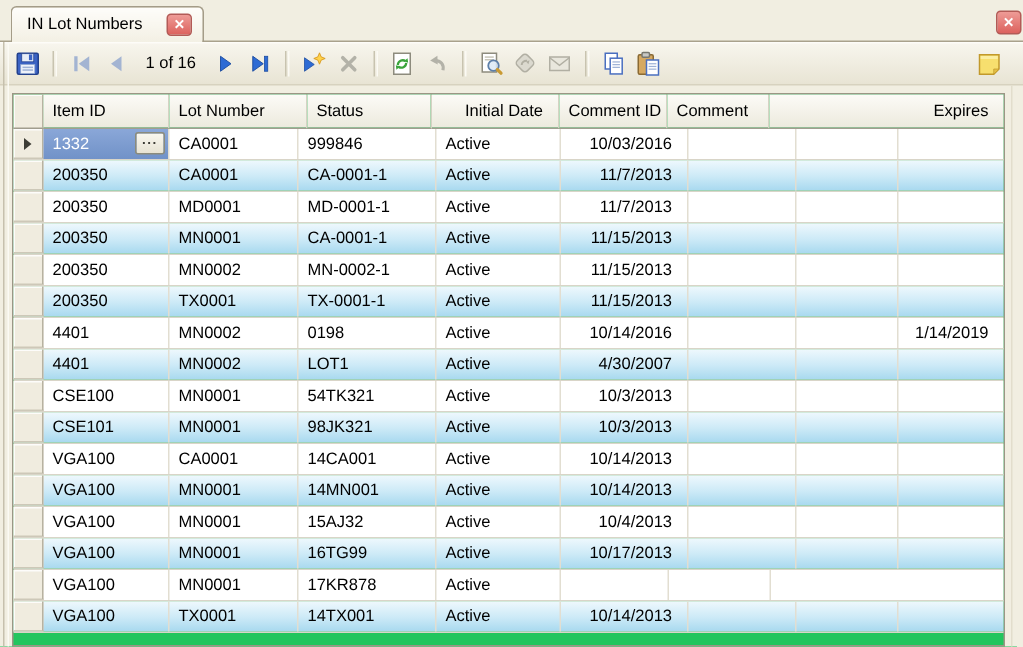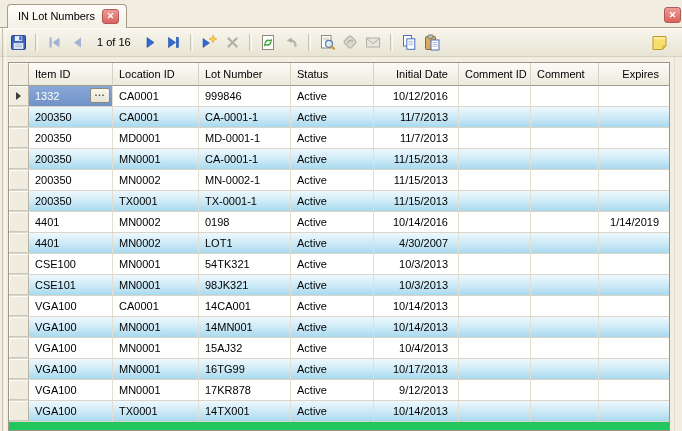--- a/index.html
+++ b/index.html
@@ -7,21 +7,21 @@
     width:682px;height:431px;position:relative;overflow:hidden;
     background:#f1eee1;
     font-family:"Liberation Sans","DejaVu Sans",sans-serif;
     font-size:11px;color:#000;
     -webkit-font-smoothing:antialiased;
   }
   
   .tabstrip{position:absolute;left:0;top:0;width:682px;height:28px;background:#f1eee1;border-bottom:1px solid #a9a18c;box-sizing:border-box;}
   .tab{position:absolute;left:7px;top:4px;height:24px;background:linear-gradient(#fefdfa,#f3f0e4);
        border:1px solid #a49c88;border-bottom:none;border-radius:4px 4px 0 0;
-       display:flex;align-items:center;gap:7px;padding:0 7px 0 10px;box-sizing:border-box;z-index:2;}
+       display:flex;align-items:center;gap:16px;padding:0 7px 0 10px;box-sizing:border-box;z-index:2;}
   .tab-label{white-space:nowrap;padding-bottom:1px;}
   .xbtn{width:17px;height:15px;border-radius:3px;border:1px solid #b25a56;
         background:linear-gradient(#ee9b96,#dc625e);color:#fff;font-weight:bold;font-size:9px;
         display:flex;align-items:center;justify-content:center;cursor:default;padding:0;line-height:1;}
   .win-close{position:absolute;top:7px;right:1px;width:17px;height:16px;z-index:3;}
   
   .toolbar{position:absolute;left:0;top:28px;width:682px;height:29px;box-sizing:border-box;
            background:linear-gradient(#f8f6ee,#e8e4d4);
            border-bottom:1px solid #d7d2bf;box-shadow:inset 0 1px 0 #fdfcf8;
            display:flex;align-items:center;padding:0 0 0 7px;}
@@ -219,41 +219,40 @@
     </button>
 </div>
 
 <div class="frame-left"></div>
 <div class="frame-right"></div>
 
 <div class="grid">
   <div class="hrow">
     <div class="hcell hsel w-sel"></div>
     <div class="hcell w1">Item ID</div>
-    <div class="hcell w2">Location ID</div>
     <div class="hcell w3">Lot Number</div>
     <div class="hcell w4">Status</div>
     <div class="hcell w5 num">Initial Date</div>
     <div class="hcell w6">Comment ID</div>
     <div class="hcell w7">Comment</div>
     <div class="hcell w8 num">Expires</div>
   </div>
 
   <div class="row">
     <div class="cell sel w-sel">
         <span class="cur-arrow"></span>
       </div>
     <div class="cell w1 selcell">
         <span>1332</span>
         <span class="ellipsis-btn">...</span>
       </div>
     <div class="cell w2">CA0001</div>
     <div class="cell w3">999846</div>
     <div class="cell w4">Active</div>
-    <div class="cell w5 num">10/12/2016</div>
+    <div class="cell w5 num">10/03/2016</div>
     <div class="cell w6"></div>
     <div class="cell w7"></div>
   </div>
 
   <div class="row alt">
     <div class="cell sel w-sel"></div>
     <div class="cell w1">200350</div>
     <div class="cell w2">CA0001</div>
     <div class="cell w3">CA-0001-1</div>
     <div class="cell w4">Active</div>
@@ -406,21 +405,20 @@
     <div class="cell w7"></div>
     <div class="cell w8 num"></div>
   </div>
 
   <div class="row">
     <div class="cell sel w-sel"></div>
     <div class="cell w1">VGA100</div>
     <div class="cell w2">MN0001</div>
     <div class="cell w3">17KR878</div>
     <div class="cell w4">Active</div>
-    <div class="cell w5 num">9/12/2013</div>
     <div class="cell w6"></div>
     <div class="cell w7"></div>
     <div class="cell w8 num"></div>
   </div>
 
   <div class="row alt">
     <div class="cell sel w-sel"></div>
     <div class="cell w1">VGA100</div>
     <div class="cell w2">TX0001</div>
     <div class="cell w3">14TX001</div>

